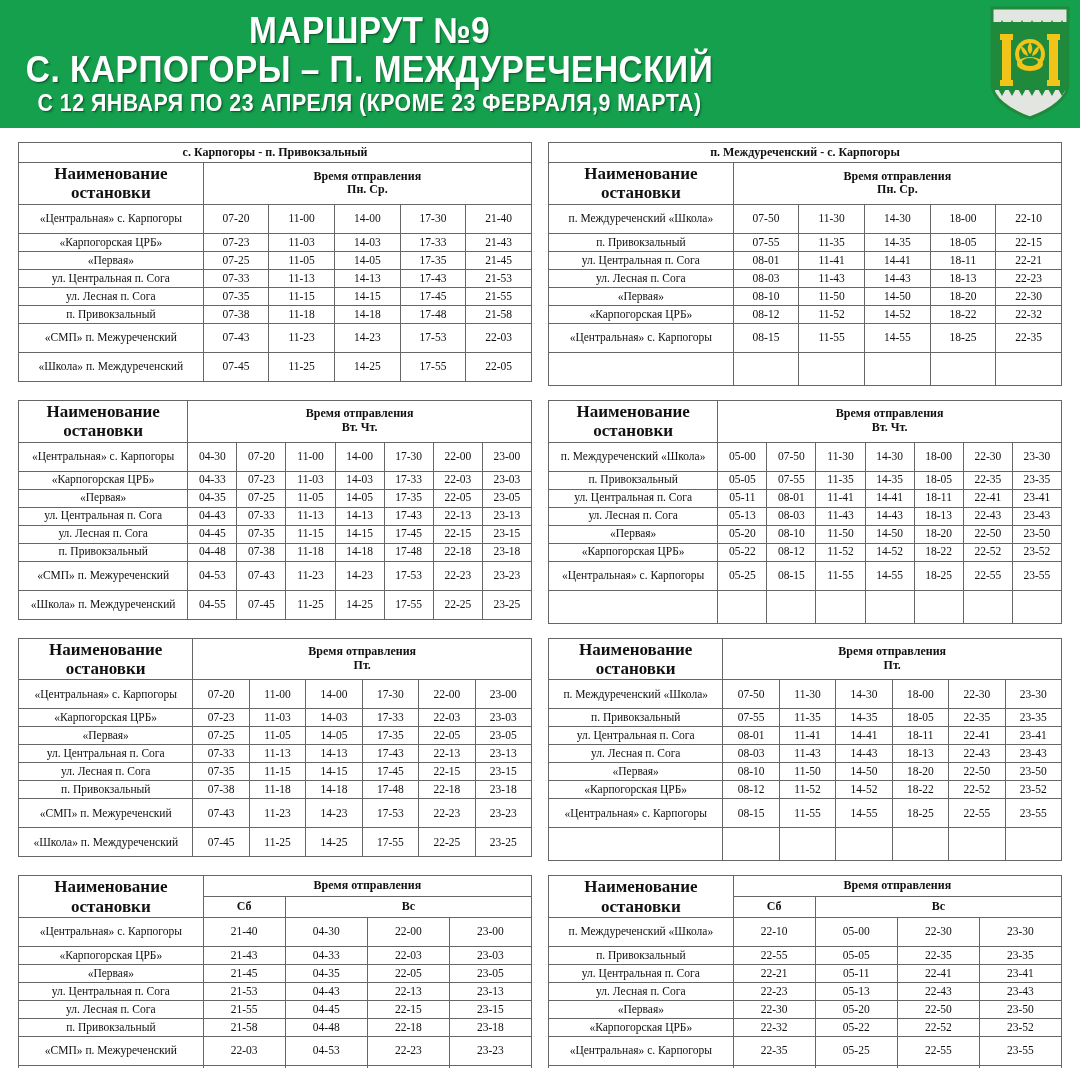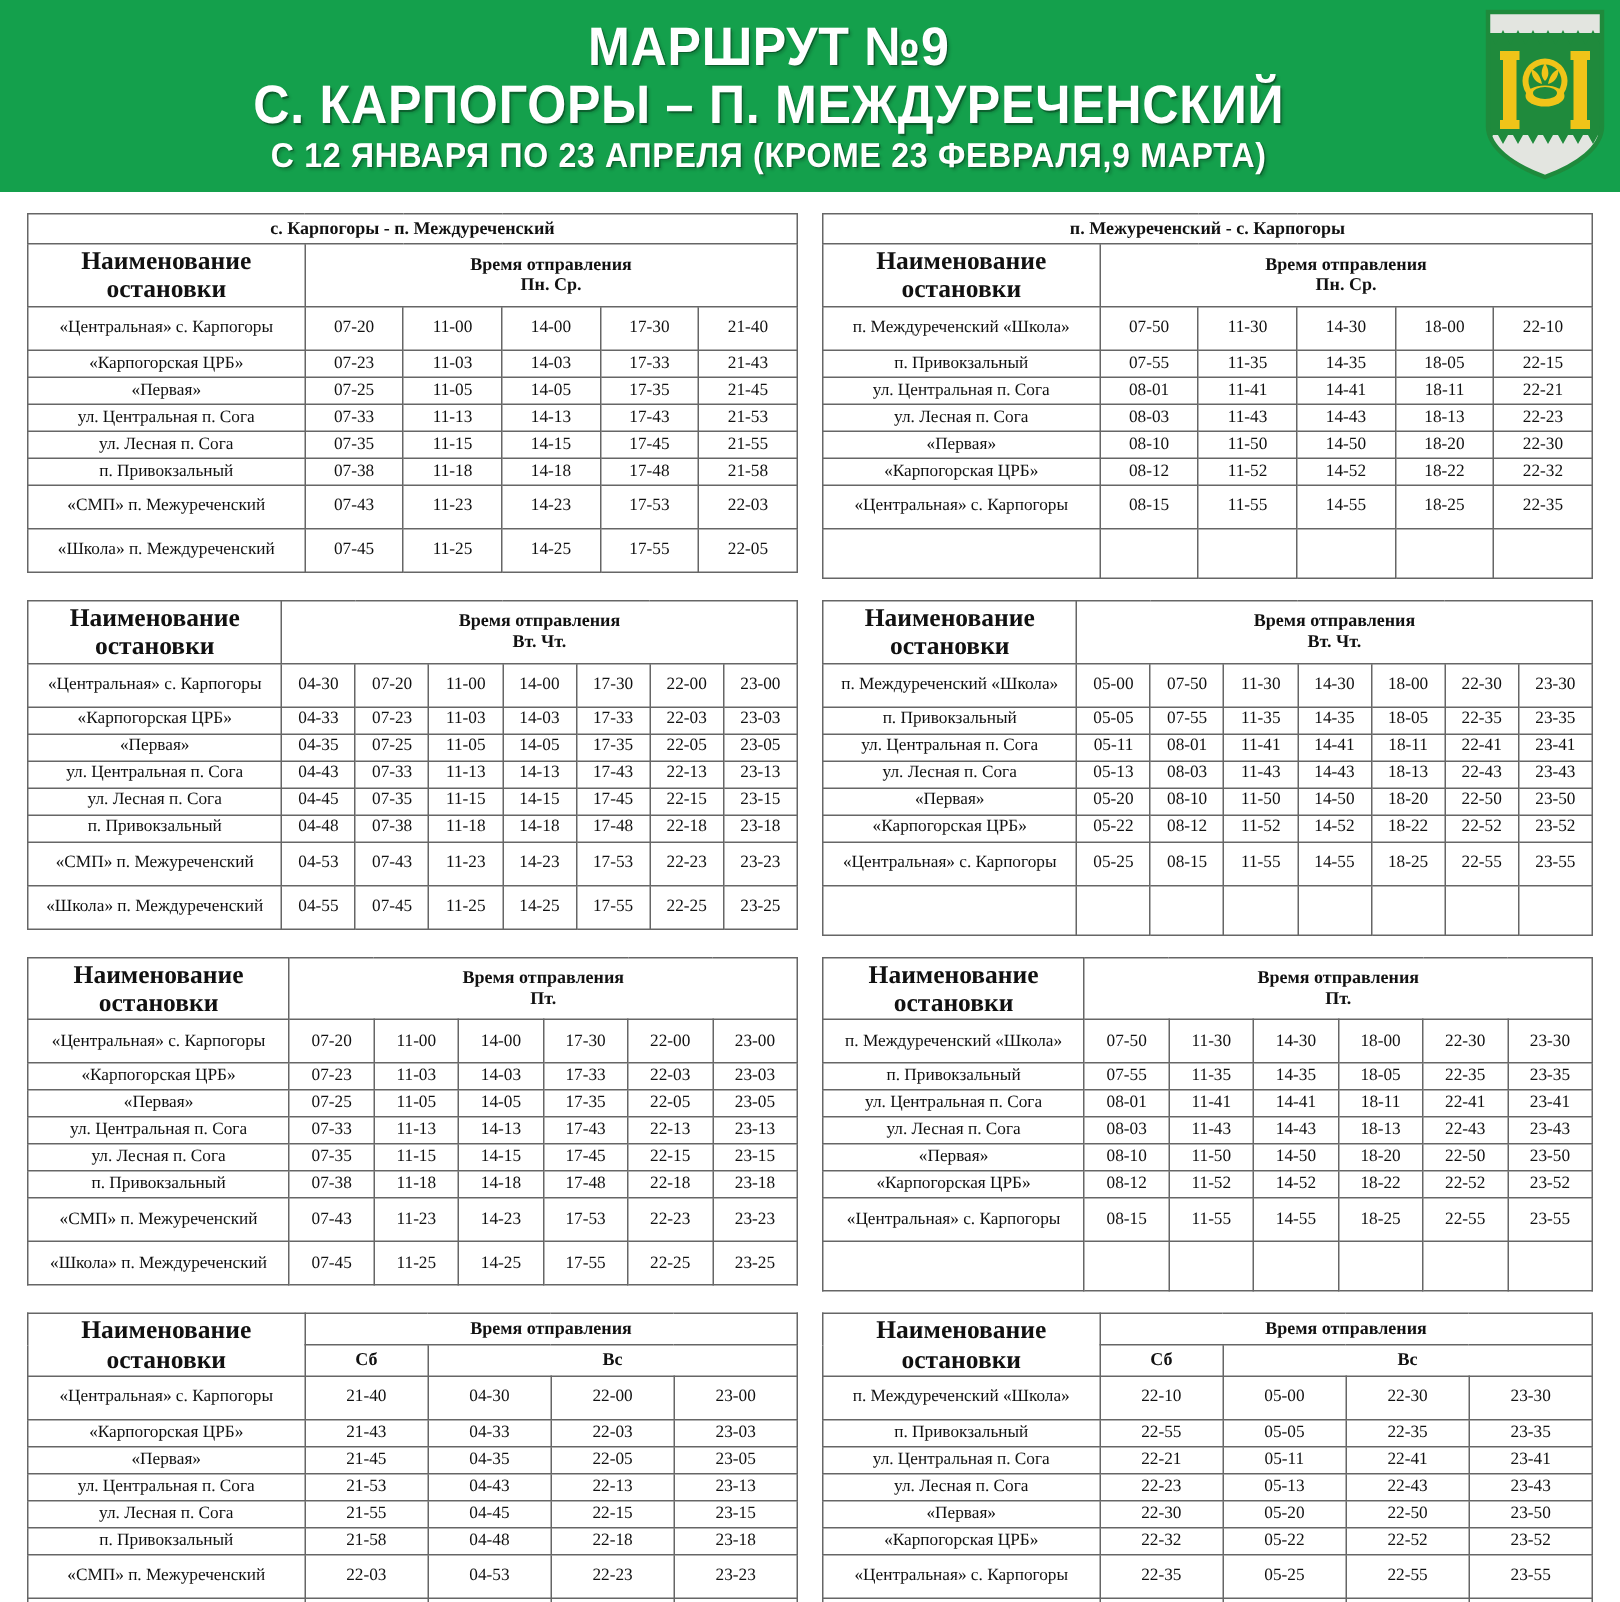--- a/index.html
+++ b/index.html
@@ -18,21 +18,20 @@
 
   
   .banner {
     position: relative;
     width: 1080px;
     height: 128px;
     background: #14a04c;
     box-sizing: border-box;
     display: flex;
     align-items: center;
-    justify-content: center;
   }
   .banner-text {
     text-align: center;
     color: #ffffff;
     font-family: "Liberation Sans", "DejaVu Sans", sans-serif;
     font-weight: bold;
     letter-spacing: 0.5px;
     text-shadow: 1px 1px 0 rgba(0,0,0,0.28), 2px 2px 2px rgba(0,0,0,0.18);
     line-height: 1.04;
     padding-right: 54px;
@@ -171,21 +170,21 @@
         <colgroup>
             <col style="width:36%">
             <col style="width:12.8%">
             <col style="width:12.8%">
             <col style="width:12.8%">
             <col style="width:12.8%">
             <col style="width:12.8%">
           </colgroup>
         <tbody>
             <tr>
-          <th class="title-row" colspan="6">с. Карпогоры - п. Междуреченский</th>
+          <th class="title-row" colspan="6">с. Карпогоры - п. Привокзальный</th>
         </tr>
         <tr>
           <th class="stopname-hdr hdr-tall" rowspan="1">Наименование остановки</th>
           <th class="colhdr hdr-tall" colspan="5">
             <span>Время отправления</span><br>
             <span>Пн. Ср.</span>
           </th>
         </tr>
         <tr class="tall">
           <td class="stop">«Центральная» с. Карпогоры</td>
@@ -260,21 +259,21 @@
         <colgroup>
             <col style="width:36%">
             <col style="width:12.8%">
             <col style="width:12.8%">
             <col style="width:12.8%">
             <col style="width:12.8%">
             <col style="width:12.8%">
           </colgroup>
         <tbody>
             <tr>
-          <th class="title-row" colspan="6">п. Межуреченский - с. Карпогоры</th>
+          <th class="title-row" colspan="6">п. Междуреченский - с. Карпогоры</th>
         </tr>
         <tr>
           <th class="stopname-hdr hdr-tall">Наименование остановки</th>
           <th class="colhdr hdr-tall" colspan="5">
             <span>Время отправления</span><br>
             <span>Пн. Ср.</span>
           </th>
         </tr>
         <tr class="tall">
           <td class="stop">п. Междуреченский «Школа»</td>

